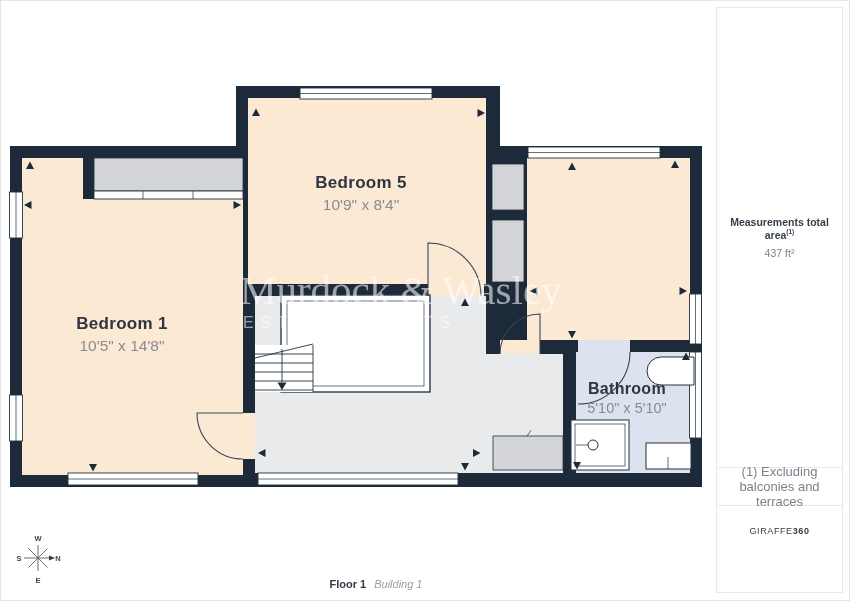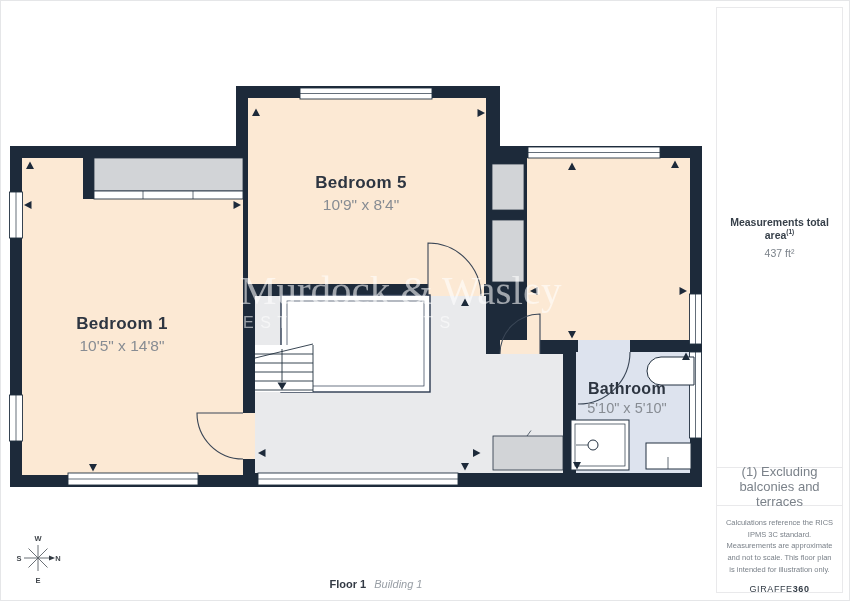--- a/index.html
+++ b/index.html
@@ -237,18 +237,17 @@
   <div class="sb sb1">
     <div class="sb-title">
       <span>Measurements total area</span><sup>(1)</sup>
     </div>
     <div class="sb-value">437 ft²</div>
   </div>
   <div class="sb sb2">
     <span>(1) Excluding balconies and terraces</span>
   </div>
   <div class="sb sb3">
-    <div>Calculations reference the RICS IPMS 3C standard. Measurements are approximate and not to scale. This floor plan is intended for illustration only.</div>
     <div class="brand">
       <span>GIRAFFE</span><span class="b360">360</span>
     </div>
   </div>
 </div>
 
 </body></html>

